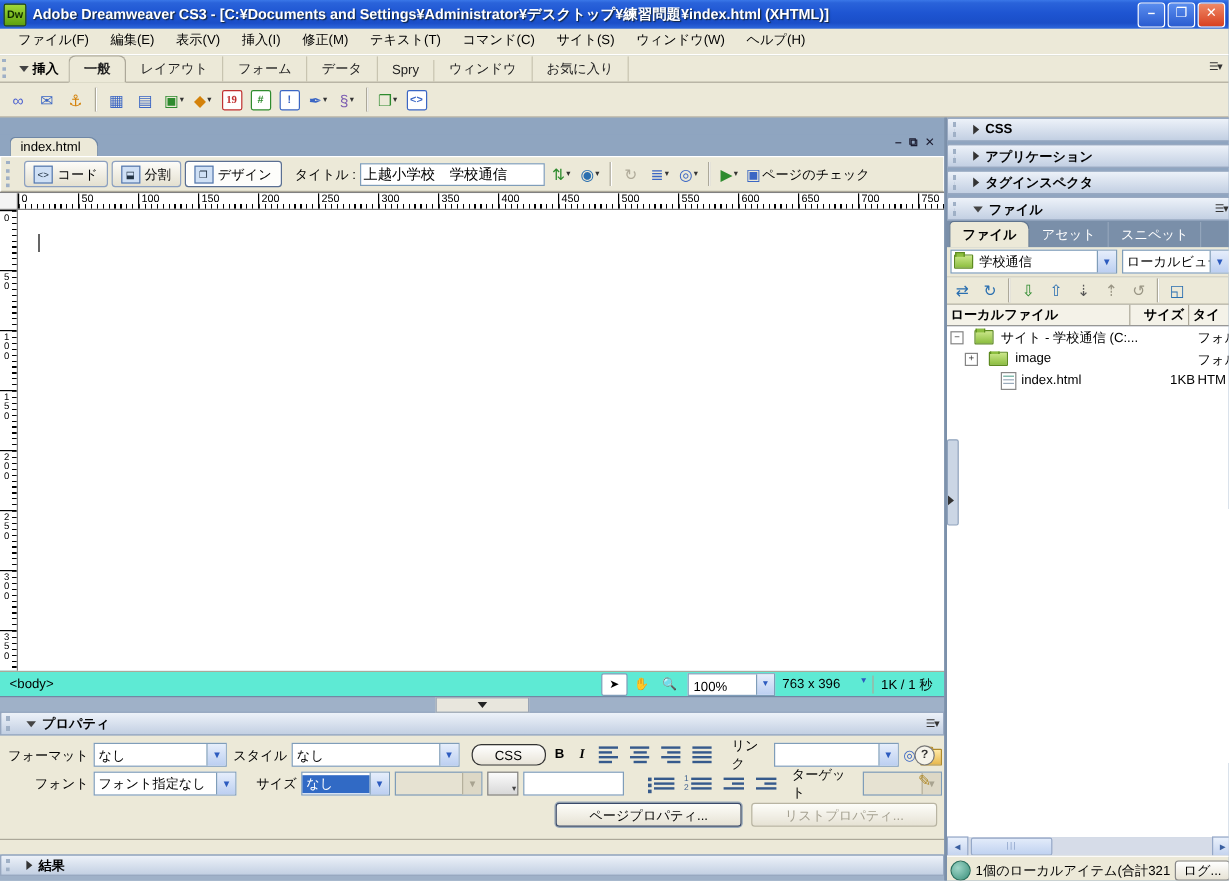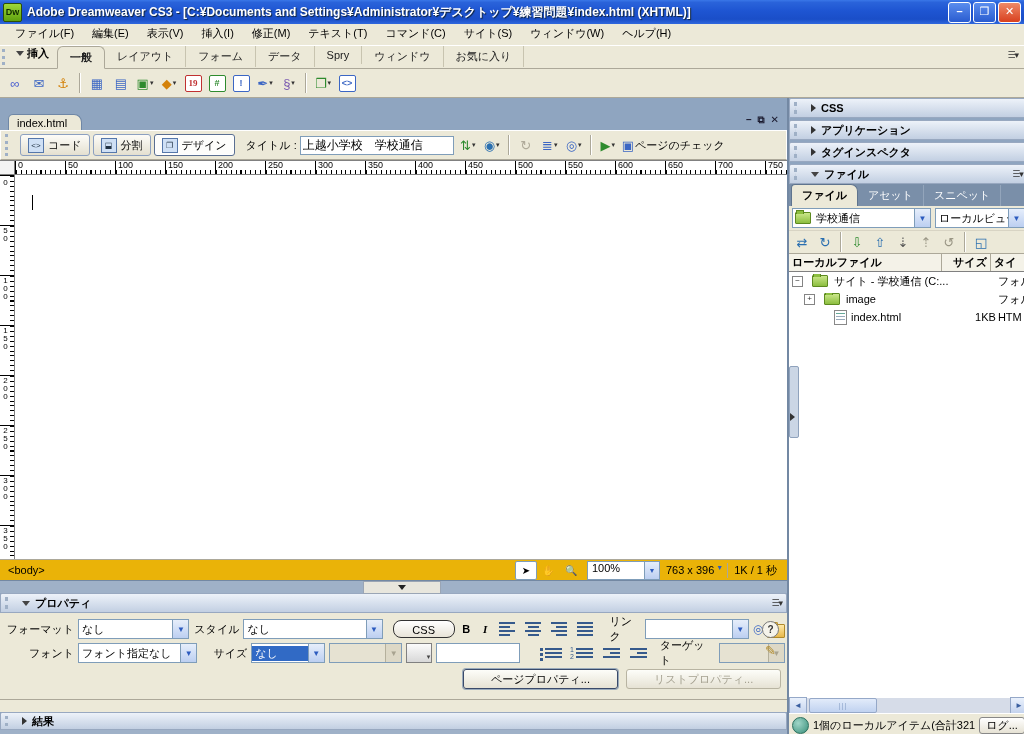--- a/index.html
+++ b/index.html
@@ -16,21 +16,21 @@
   .wbtn{width:21px;height:19px;border-radius:3px;border:1px solid #fff;color:#fff;font-size:11px;line-height:17px;text-align:center;
     background:linear-gradient(#5a8dee,#2a5cd0);font-weight:bold}
   .wbtn.close{background:linear-gradient(#ef8a68,#d8401f)}
 
   
   .menubar{height:21px;background:#ECE9D8;border-bottom:1px solid #fff;display:flex;align-items:flex-start;padding-left:6px}
   .menu-item{padding:2px 9px;cursor:default}
 
   
   .insertbar{background:#ECE9D8;border-bottom:1px solid #ACA899}
-  .ins-tabs{height:22px;display:flex;align-items:flex-start;border-bottom:1px solid #ACA899;padding-left:2px;position:relative}
+  .ins-tabs{height:22px;display:flex;align-items:flex-end;border-bottom:1px solid #ACA899;padding-left:2px;position:relative}
   .grip{width:7px;align-self:stretch;margin:3px 2px 3px 0;border-left:3px dotted #9FB0C6}
   .ins-label{display:flex;align-items:center;gap:3px;font-weight:bold;padding:0 8px 3px 2px}
   .tri-down{width:0;height:0;border-left:4px solid transparent;border-right:4px solid transparent;border-top:5px solid #444}
   .tri-right{width:0;height:0;border-top:4px solid transparent;border-bottom:4px solid transparent;border-left:5px solid #333}
   .ins-tab{padding:3px 12px 3px;color:#222;border-right:1px solid #C8C4B0;cursor:default}
   .ins-tab.active{background:#ECE9D8;border:1px solid #ACA899;border-bottom:1px solid #ECE9D8;border-radius:6px 6px 0 0;
     margin-bottom:-1px;font-weight:bold;border-right:1px solid #ACA899}
   .panelmenu{position:absolute;right:6px;top:4px;font-size:9px;color:#333;letter-spacing:-1px}
   .ins-icons{height:28px;display:flex;align-items:center;gap:2px;padding:0 4px}
   .tbi{min-width:20px;height:22px;display:flex;align-items:center;justify-content:center;border:1px solid transparent;border-radius:2px;gap:1px}
@@ -74,30 +74,30 @@
   .canvasrow{flex:1;display:flex;min-height:0}
   .vruler{width:14px;background:#fff;border-right:1px solid #808080;display:flex;flex-direction:column;overflow:hidden}
   .vcell{flex:0 0 49px;height:49px;position:relative;border-top:1px solid #000}
   .vcell .num{writing-mode:vertical-rl;text-orientation:upright;font-size:8px;letter-spacing:-1px;margin-left:1px}
   .vcell::after{content:"";position:absolute;top:0;bottom:0;right:0;width:4px;
     background:repeating-linear-gradient(180deg,#000 0 1px,transparent 1px 4.9px)}
   .canvas{flex:1;background:#fff;position:relative}
   .caret{position:absolute;left:17px;top:20px;width:1px;height:15px;background:#000}
 
   
-  .docstatus{height:20px;background:#eab308;border-top:1px solid #ACA899;display:flex;align-items:center;padding:0 4px;gap:2px}
+  .docstatus{height:20px;background:#5eead4;border-top:1px solid #ACA899;display:flex;align-items:center;padding:0 4px;gap:2px}
   .tagsel{font-size:11px;padding:0 4px}
   .ds-spacer{flex:1}
   .toolbtn{width:20px;height:17px;display:flex;align-items:center;justify-content:center;font-size:11px;border:1px solid transparent;border-radius:2px}
   .toolbtn.sel{background:#fff;border-color:#7F9DB9}
-  .mini-combo{display:inline-flex;align-items:flex-start;height:17px;border:1px solid #7F9DB9;background:#fff;margin:0 2px}
+  .mini-combo{display:inline-flex;align-items:flex-end;height:17px;border:1px solid #7F9DB9;background:#fff;margin:0 2px}
   .mini-combo .val{padding:0 4px;font-size:11px}
   .mini-combo .btn{width:14px;height:100%;background:linear-gradient(#E6EEFB,#BCCFF1);border-left:1px solid #7F9DB9;
     color:#2c5bbf;font-size:7px;display:flex;align-items:center;justify-content:center}
-  .plain-combo{display:inline-flex;align-items:flex-start;gap:2px;padding:0 2px;font-size:11px}
+  .plain-combo{display:inline-flex;align-items:flex-start;gap:16px;padding:0 2px;font-size:11px}
   .plain-combo .btn{color:#2c5bbf;font-size:7px}
   .dweight{padding:0 6px;border-left:1px solid #ACA899;font-size:11px}
 
   
   .collapse-strip{height:12px;background:#9FB1C8;border-top:1px solid #7388A3;position:relative}
   .collapse-btn{position:absolute;left:363px;top:0;width:76px;height:11px;background:#E8E6DD;border:1px solid #9aa5b5;
     display:flex;align-items:center;justify-content:center}
   .collapse-btn .tri-down{border-top-color:#222;border-left-width:4px;border-right-width:4px}
 
   

